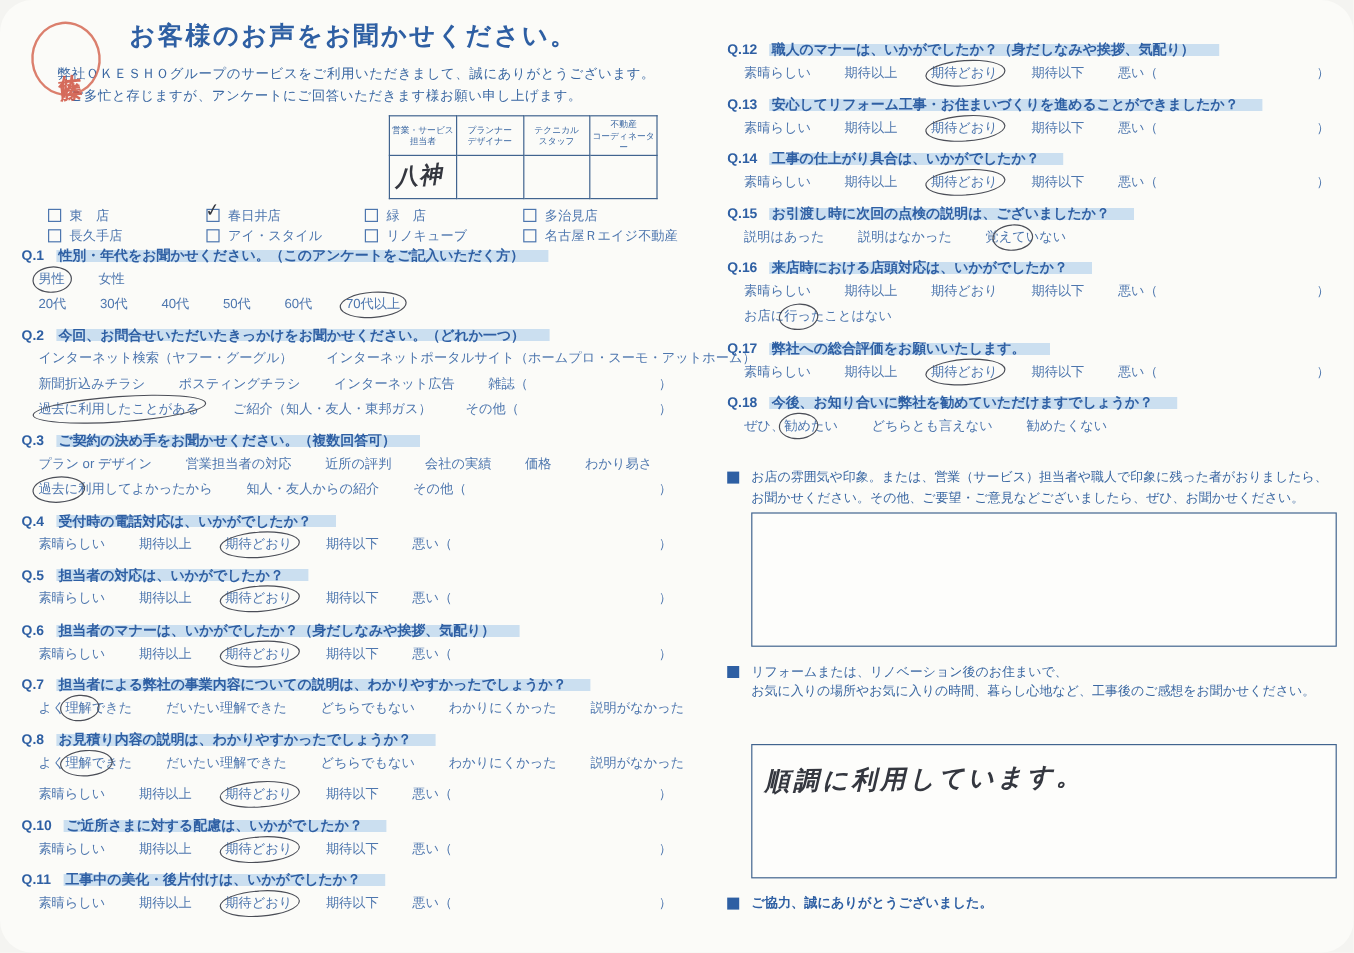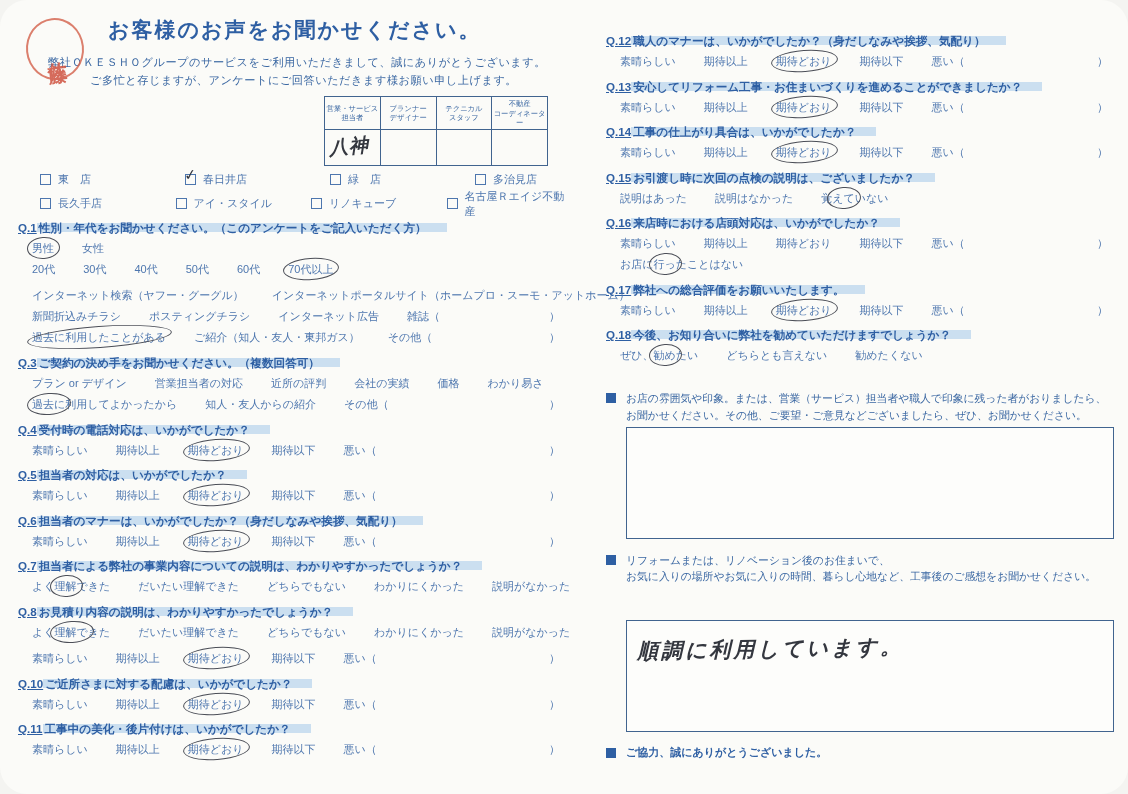--- a/index.html
+++ b/index.html
@@ -33,31 +33,31 @@
   .intro{margin:0 0 2px 30px;font-size:11.2px;letter-spacing:.5px;color:#3a67a2;line-height:1.45;}
   
   table.staff{
     border-collapse:collapse;margin:8px 18px 6px auto;table-layout:fixed;width:224px;
   }
   table.staff th,table.staff td{border:1.3px solid #41648f;}
   table.staff th{font-size:7.3px;font-weight:normal;color:#3a67a2;padding:2px 1px;line-height:1.25;text-align:center;}
   table.staff td{height:33px;text-align:left;vertical-align:middle;}
   .staff-hand{font-size:19px;color:#34373f;font-weight:600;font-style:italic;display:inline-block;transform:rotate(-5deg);padding-left:3px;letter-spacing:1px;}
   
-  .store-row{display:flex;gap:13px;font-size:11px;color:#4d76ae;margin:2px 0 2px 22px;}
+  .store-row{display:flex;gap:0;font-size:11px;color:#4d76ae;margin:2px 0 2px 22px;}
   .store-item{display:flex;align-items:center;width:132px;position:relative;}
   .store-item:last-child{width:auto;}
   .cbx{display:inline-block;width:9px;height:9px;border:1.2px solid #4d76ae;margin-right:7px;position:relative;flex:none;}
   .cbx .chk{
     position:absolute;left:-2px;top:-9px;font-size:15px;color:#34373f;font-weight:bold;transform:rotate(-8deg);
   }
   
   .question{margin-bottom:9.5px;}
   .q-head{font-size:11.6px;font-weight:bold;color:#2e5fa3;margin-bottom:4px;white-space:nowrap;}
-  .q-id{text-decoration:underline;}
+  .q-id{margin-right:10px;}
   .q-title{background:linear-gradient(to bottom,rgba(0,0,0,0) 12%,#cbdff0 12%,#cbdff0 88%,rgba(0,0,0,0) 88%);padding:0 20px 0 2px;}
   .opt-row{display:flex;align-items:flex-end;font-size:11px;color:#4d76ae;margin:0 0 4px 14px;line-height:1.55;}
   .opt{white-space:nowrap;margin-right:28px;}
   .opt.push{margin-left:auto;margin-right:6px;}
   .circ{position:relative;display:inline-block;}
   .circ::after{
     content:"";position:absolute;left:-5px;right:-6px;top:-3px;bottom:-2px;
     border:1.6px solid #4b4e57;border-radius:50%;transform:rotate(-4deg);
   }
   
@@ -75,21 +75,21 @@
 </head>
 <body>
 
 <div class="page">
   <div class="col left">
     <div class="stamp">
       <span>佐藤</span>
     </div>
     <h1 class="title">お客様のお声をお聞かせください。</h1>
     <p class="intro">弊社ＯＫＥＳＨＯグループのサービスをご利用いただきまして、誠にありがとうございます。</p>
-    <p class="intro" style="margin-left:72px;">ご多忙と存じますが、アンケートにご回答いただきます様お願い申し上げます。</p>
+    <p class="intro" style="margin-left:40px;">ご多忙と存じますが、アンケートにご回答いただきます様お願い申し上げます。</p>
     <table class="staff">
       <thead>
           <tr id="staff-head">
             <th>
               <div>営業・サービス</div>
               <div>担当者</div>
             </th>
             <th>
               <div>プランナー</div>
               <div>デザイナー</div>
@@ -163,20 +163,21 @@
           <div class="opt-row">
             <span class="opt"><span>20代</span></span>
             <span class="opt"><span>30代</span></span>
             <span class="opt"><span>40代</span></span>
             <span class="opt"><span>50代</span></span>
             <span class="opt"><span>60代</span></span>
             <span class="opt"><span class="circ">70代以上</span></span>
           </div>
         </div>
         <div class="question">
+          <div class="q-head"><span class="q-id">Q.2</span><span class="q-title">今回、お問合せいただいたきっかけをお聞かせください。（どれか一つ）</span></div>
           <div class="opt-row">
             <span class="opt"><span>インターネット検索（ヤフー・グーグル）</span></span>
             <span class="opt"><span>インターネットポータルサイト（ホームプロ・スーモ・アットホーム）</span></span>
           </div>
           <div class="opt-row">
             <span class="opt"><span>新聞折込みチラシ</span></span>
             <span class="opt"><span>ポスティングチラシ</span></span>
             <span class="opt"><span>インターネット広告</span></span>
             <span class="opt"><span>雑誌（</span></span>
             <span class="opt push"><span>）</span></span>

